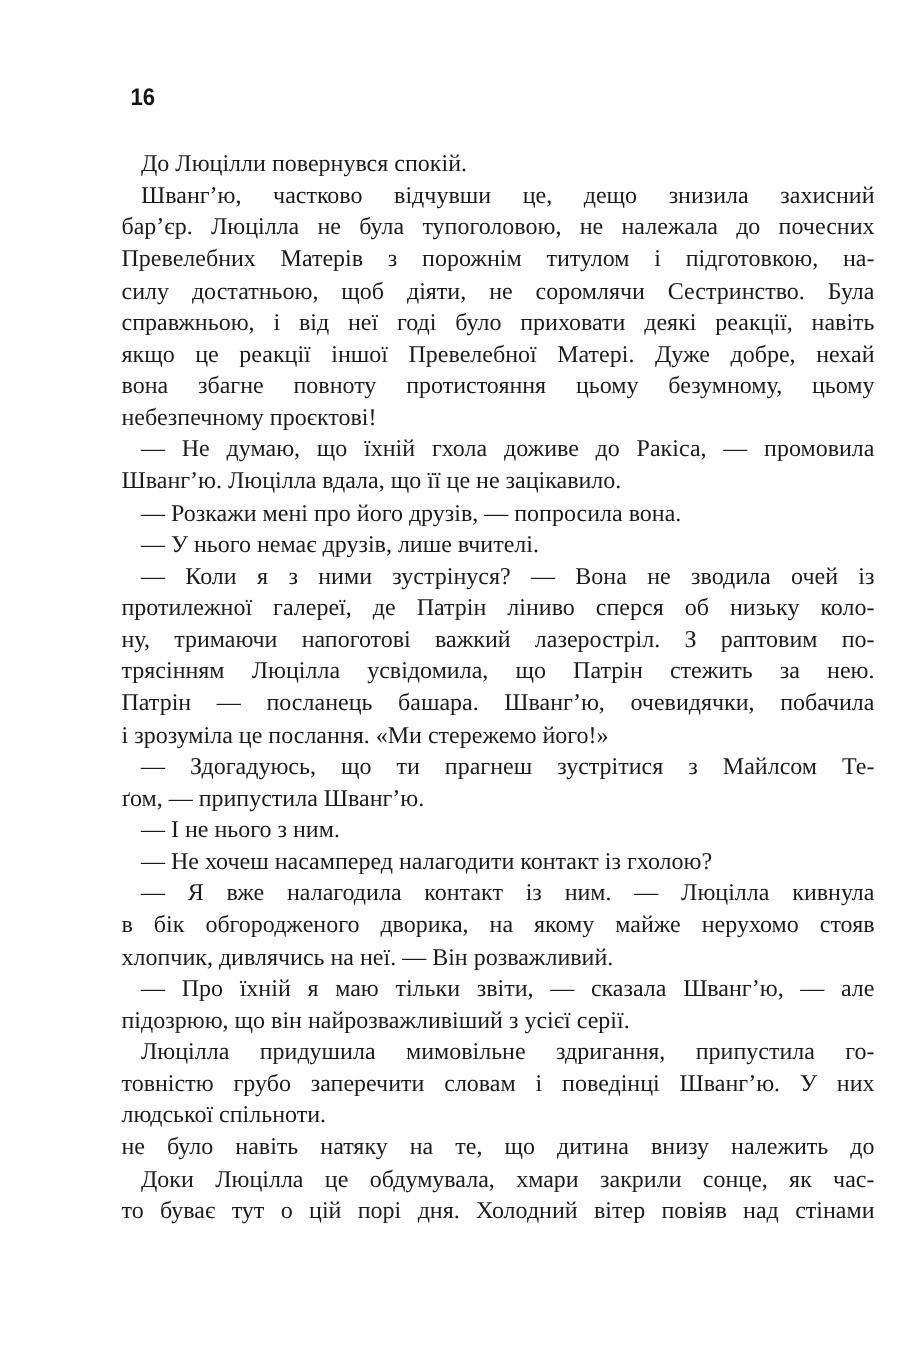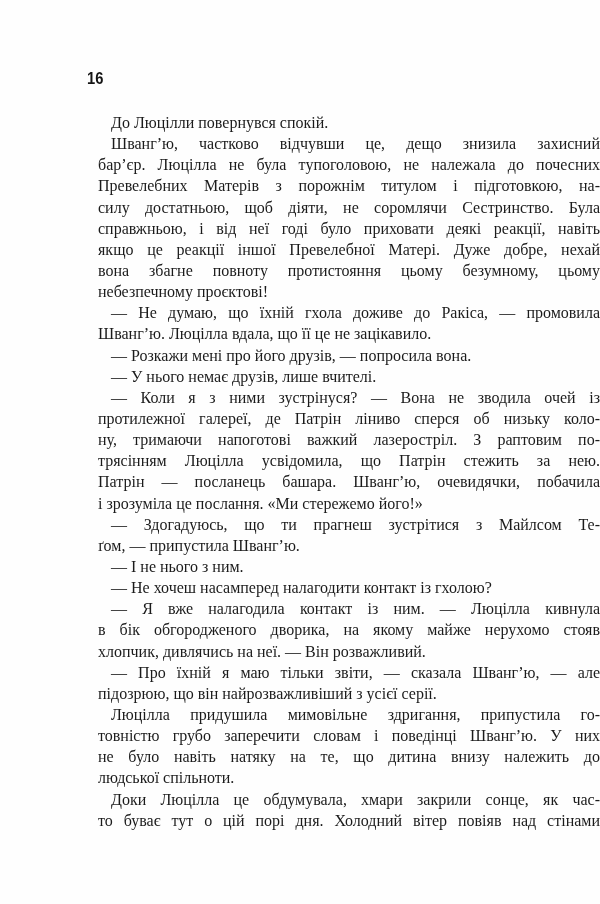--- a/index.html
+++ b/index.html
@@ -9,37 +9,36 @@
   body {
     width: 600px;
     height: 904px;
     position: relative;
     background: #fefefe;
     overflow: hidden;
   }
   .page {
     position: absolute;
     inset: 0;
-    margin-top: 13px;
   }
   .page-number {
     position: absolute;
     left: 87px;
     top: 57px;
     font-family: "Liberation Sans", sans-serif;
     font-weight: 700;
     font-size: 16px;
     letter-spacing: 0px;
     color: #151515;
     transform: scaleX(0.92);
     transform-origin: left top;
   }
   .text-block {
     position: absolute;
-    left: 98px;
+    left: 81px;
     top: 99px;
     width: 502px;
     font-family: "Liberation Serif", serif;
     font-size: 16px;
     line-height: 21.15px;
     color: #1b1b1b;
   }
   .line {
     height: 21.15px;
     text-align: left;
@@ -84,18 +83,18 @@
       <div class="line"><span>ґом, — припустила Шванг’ю.</span></div>
       <div class="line indent"><span>— І не нього з ним.</span></div>
       <div class="line indent"><span>— Не хочеш насамперед налагодити контакт із гхолою?</span></div>
       <div class="line indent fill"><span>— Я вже налагодила контакт із ним. — Люцілла кивнула</span></div>
       <div class="line fill"><span>в бік обгородженого дворика, на якому майже нерухомо стояв</span></div>
       <div class="line"><span>хлопчик, дивлячись на неї. — Він розважливий.</span></div>
       <div class="line indent fill"><span>— Про їхній я маю тільки звіти, — сказала Шванг’ю, — але</span></div>
       <div class="line"><span>підозрюю, що він найрозважливіший з усієї серії.</span></div>
       <div class="line indent fill"><span>Люцілла придушила мимовільне здригання, припустила го-</span></div>
       <div class="line fill"><span>товністю грубо заперечити словам і поведінці Шванг’ю. У них</span></div>
+      <div class="line"><span>людської спільноти.</span></div>
       <div class="line fill"><span>не було навіть натяку на те, що дитина внизу належить до</span></div>
-      <div class="line"><span>людської спільноти.</span></div>
       <div class="line indent fill"><span>Доки Люцілла це обдумувала, хмари закрили сонце, як час-</span></div>
       <div class="line fill"><span>то буває тут о цій порі дня. Холодний вітер повіяв над стінами</span></div>
     </div>
 </div>
 
 </body></html>

